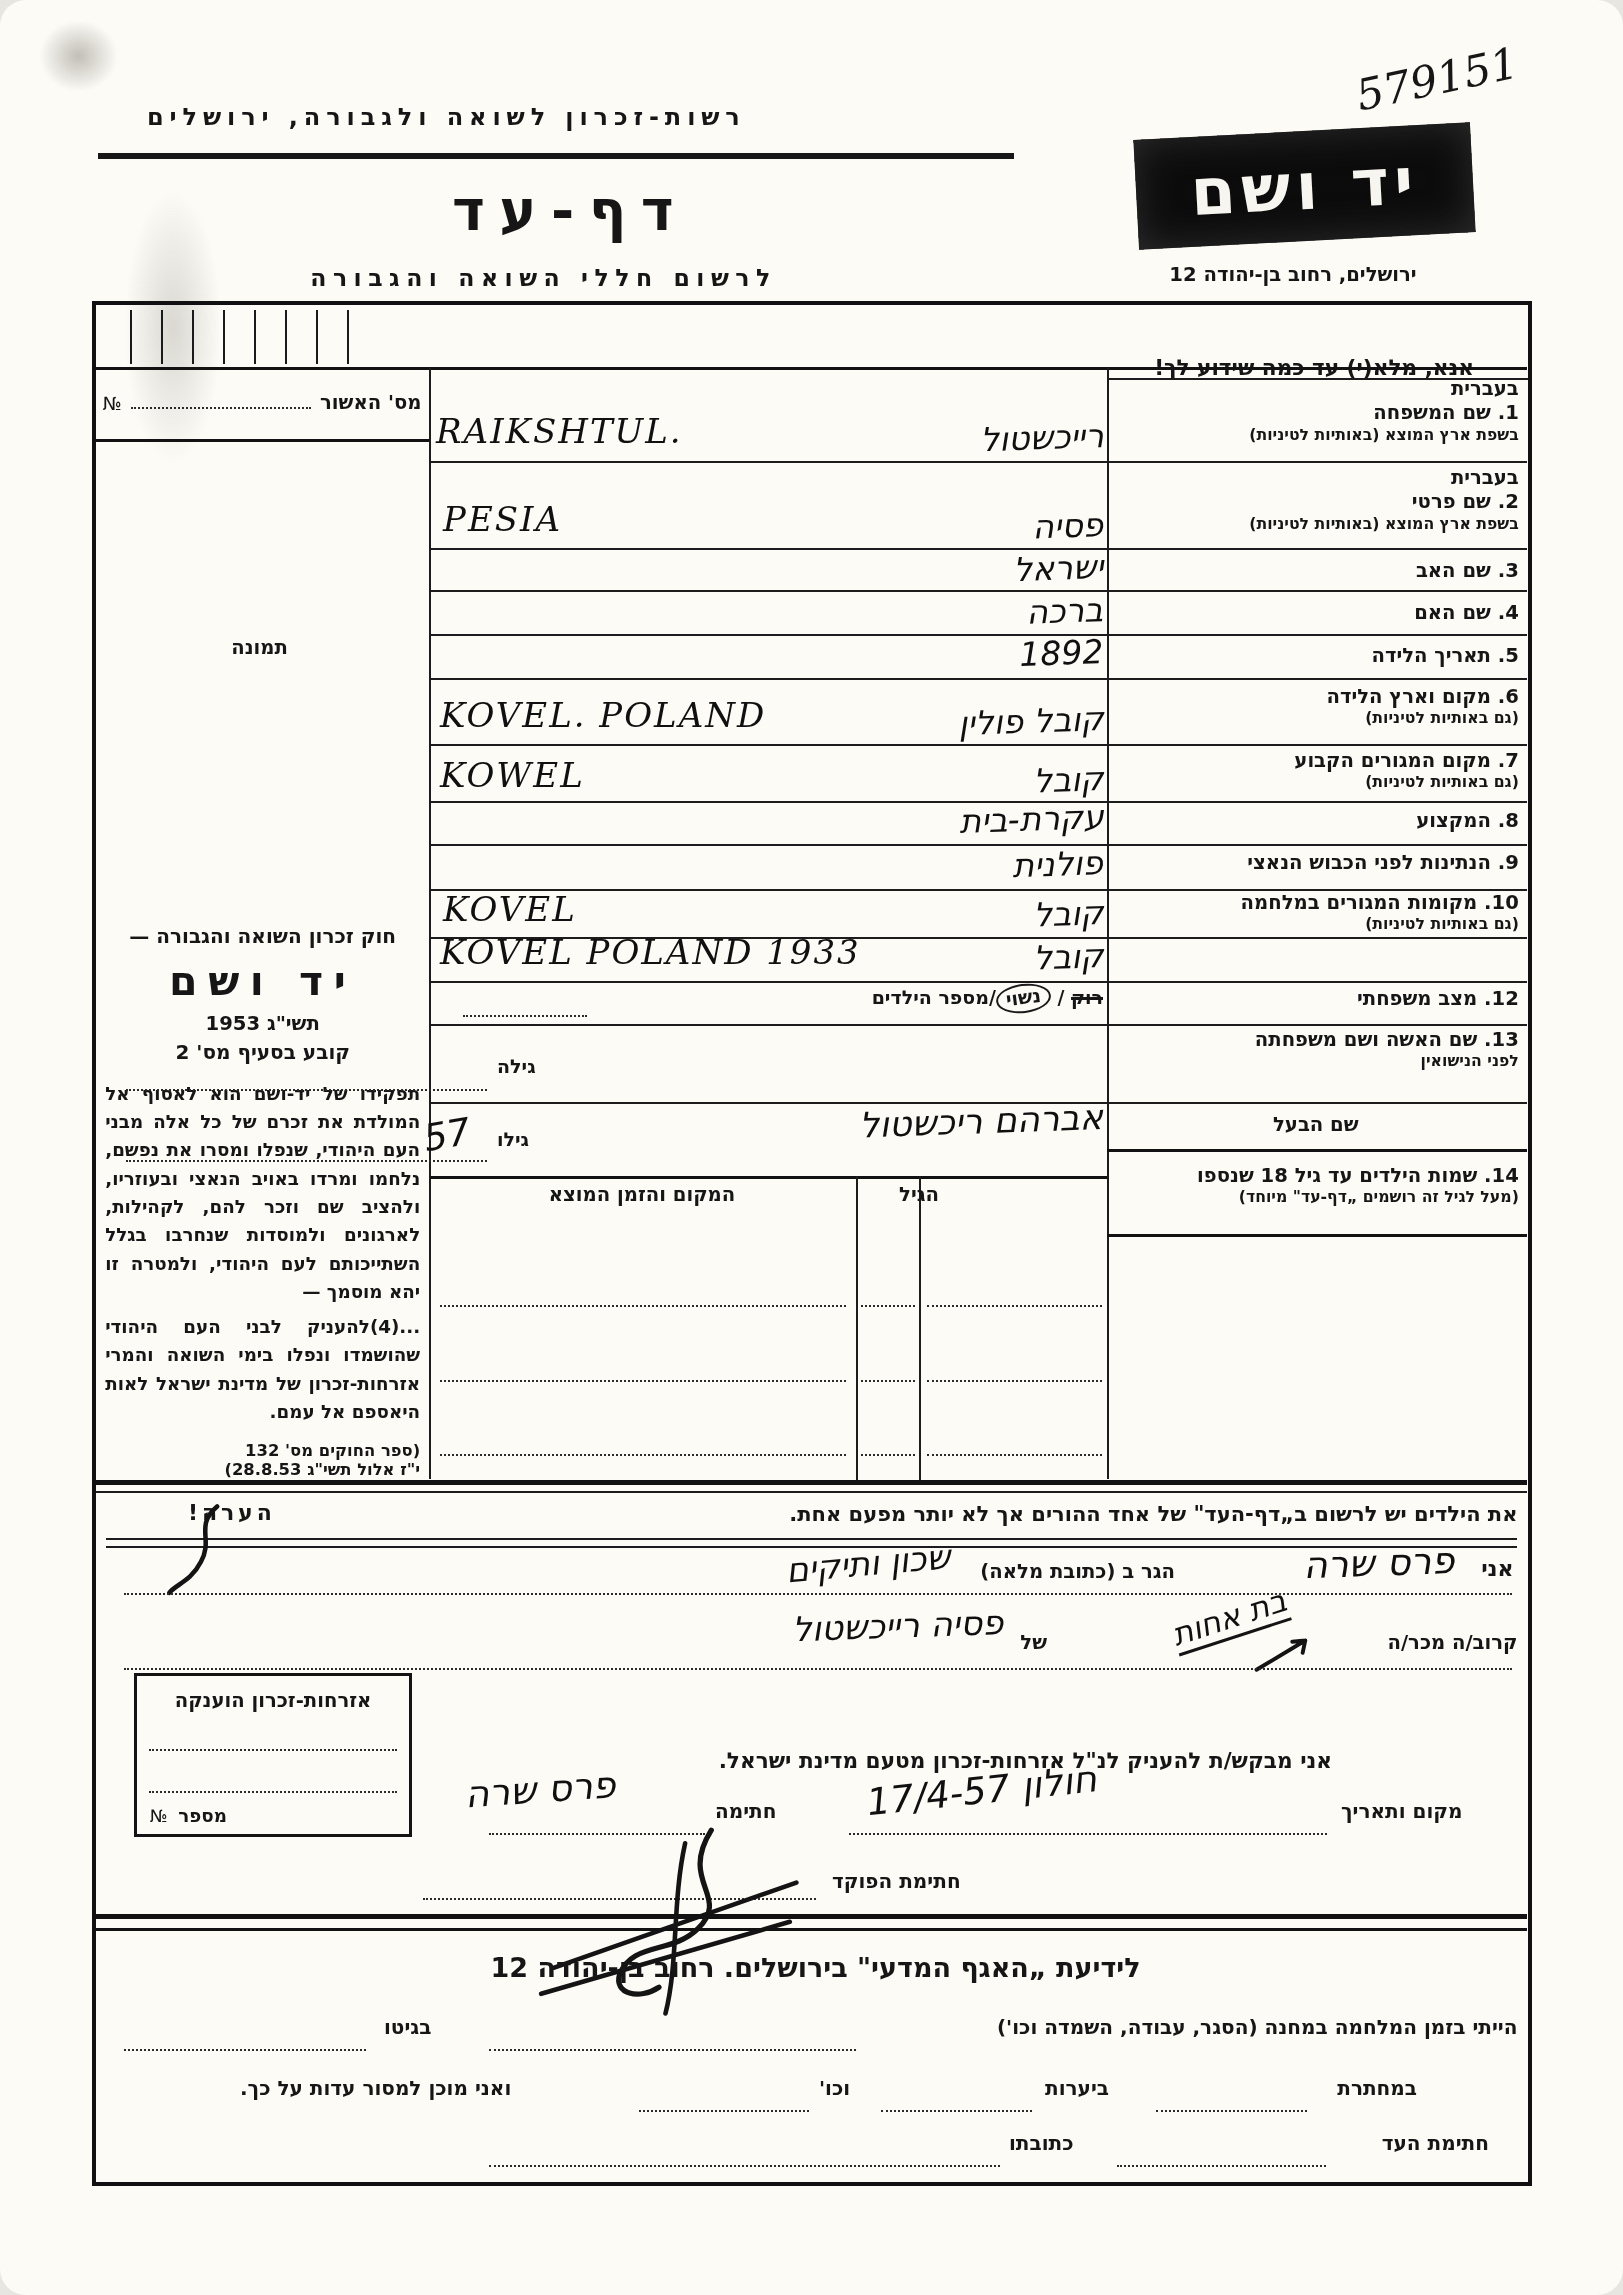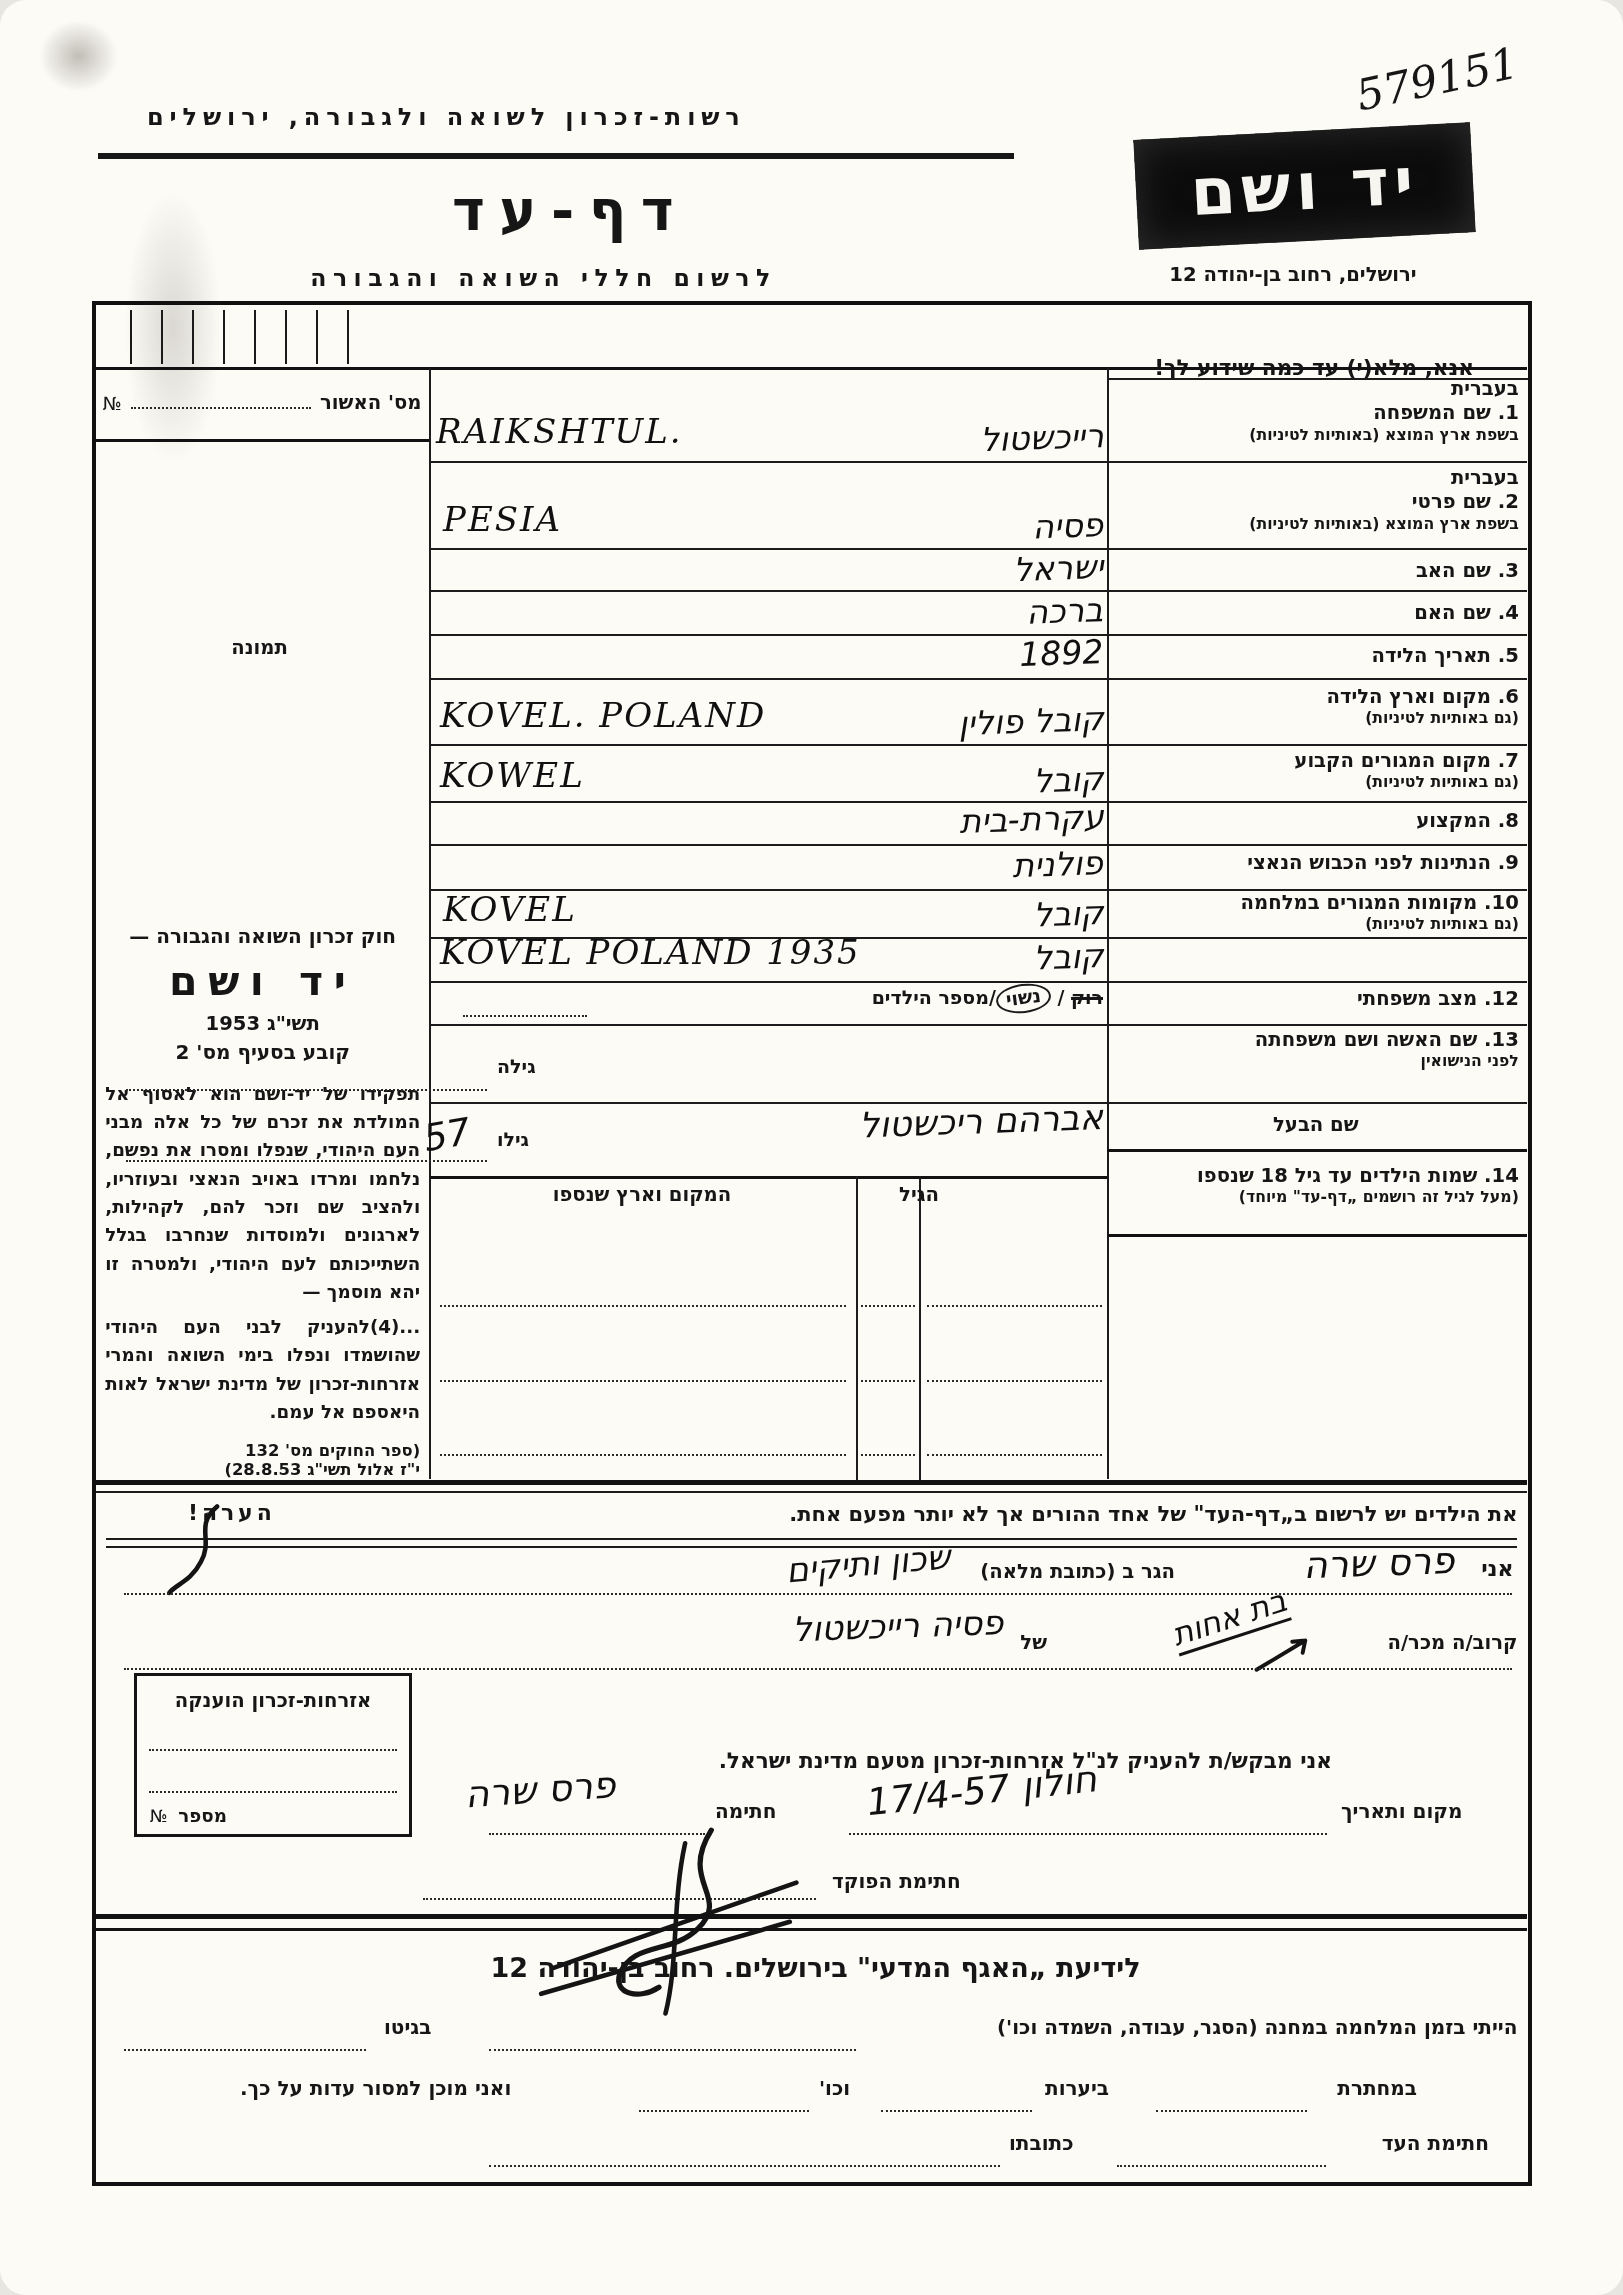--- a/index.html
+++ b/index.html
@@ -140,39 +140,39 @@
     <div class="abs hand" style="right:424px;top:285px;">ברכה</div>
     <div class="abs hand" style="right:424px;top:327px;">1892</div>
     <div class="abs handlat" style="left:344px;top:390px;">KOVEL. POLAND</div>
     <div class="abs hand" style="right:424px;top:394px;">קובל פולין</div>
     <div class="abs handlat" style="left:344px;top:450px;">KOWEL</div>
     <div class="abs hand" style="right:424px;top:454px;">קובל</div>
     <div class="abs hand" style="right:424px;top:492px;">עקרת-בית</div>
     <div class="abs hand" style="right:424px;top:538px;">פולנית</div>
     <div class="abs handlat" style="left:347px;top:584px;">KOVEL</div>
     <div class="abs hand" style="right:424px;top:588px;">קובל</div>
-    <div class="abs handlat" style="left:344px;top:627px;">KOVEL  POLAND 1935</div>
+    <div class="abs handlat" style="left:344px;top:627px;">KOVEL  POLAND 1933</div>
     <div class="abs hand" style="right:424px;top:631px;">קובל</div>
 
     <div class="abs b" style="right:425px;top:679px;font-size:19px;white-space:nowrap;">
       <span class="strike">רוק</span><span> / </span><span class="circled">נשוי</span><span>/</span><span>מספר הילדים</span>
     </div>
     <div class="abs dot" style="left:367px;top:710px;width:124px;"></div>
 
     <div class="abs b" style="left:401px;top:750px;font-size:19px;">גילה</div>
     <div class="abs dot" style="left:29.5px;top:784px;width:361px;"></div>
     <div class="abs hand" style="right:424px;top:792px;font-size:35px;">אברהם ריכשטול</div>
     <div class="abs b" style="left:401px;top:823px;font-size:19px;">גילו</div>
     <div class="abs dot" style="left:29.5px;top:855px;width:361px;"></div>
     <div class="abs hand" style="left:331px;top:804px;font-size:37px;transform:rotate(-10deg);">57</div>
 
     <div class="abs rule5" style="left:334px;top:871px;width:677px;"></div>
     <div class="abs vline" style="left:760px;top:871px;height:304px;"></div>
     <div class="abs vline" style="left:823px;top:871px;height:304px;"></div>
-    <div class="abs b ctr" style="left:340px;top:878px;width:412px;font-size:19.6px;">המקום וארץ שנספו</div>
+    <div class="abs b ctr" style="left:340px;top:878px;width:412px;font-size:19.6px;">המקום והזמן המוצא</div>
     <div class="abs b ctr" style="left:761px;top:878px;width:60px;font-size:19.6px;margin-left:32px;">הגיל</div>
     <div class="abs dot" style="left:344px;top:1000px;width:406px;"></div>
     <div class="abs dot" style="left:765px;top:1000px;width:54px;"></div>
     <div class="abs dot" style="left:831px;top:1000px;width:175px;"></div>
     <div class="abs dot" style="left:344px;top:1075px;width:406px;"></div>
     <div class="abs dot" style="left:765px;top:1075px;width:54px;"></div>
     <div class="abs dot" style="left:831px;top:1075px;width:175px;"></div>
     <div class="abs dot" style="left:344px;top:1149px;width:406px;"></div>
     <div class="abs dot" style="left:765px;top:1149px;width:54px;"></div>
     <div class="abs dot" style="left:831px;top:1149px;width:175px;"></div>

